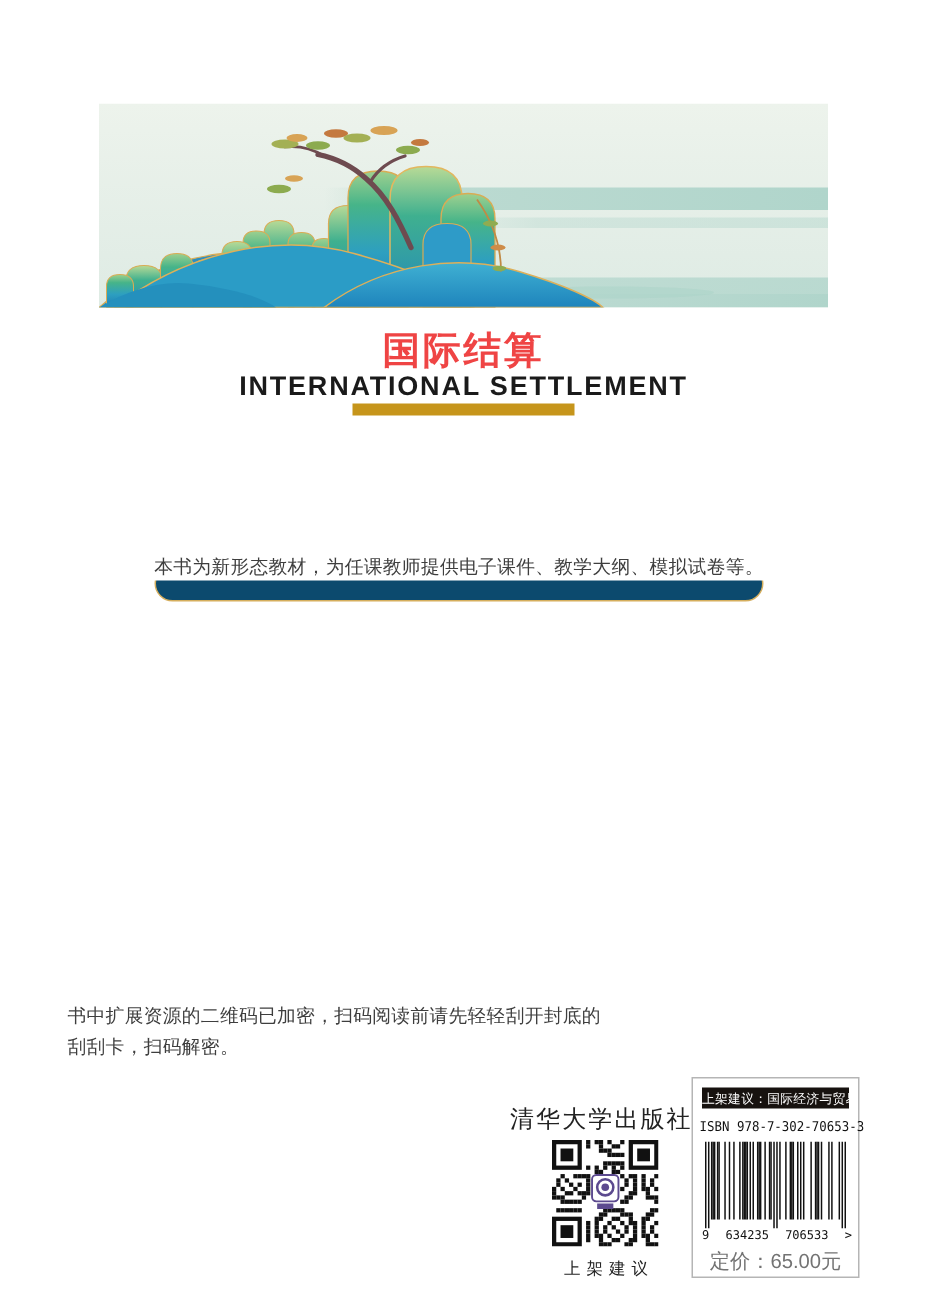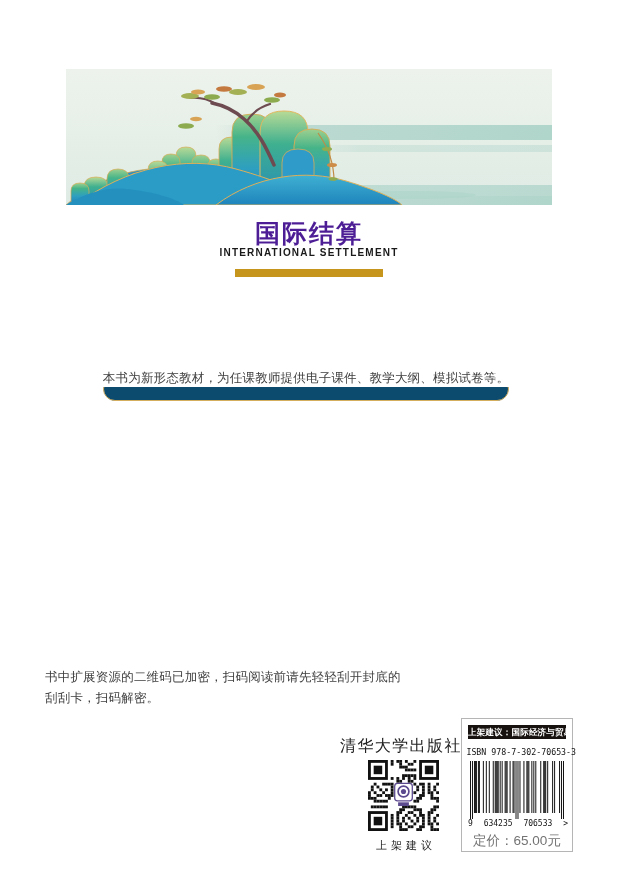--- a/index.html
+++ b/index.html
@@ -6,25 +6,25 @@
   .page{
     position:relative;width:618px;height:876px;background:#ffffff;
     font-family:"Liberation Sans","DejaVu Sans",sans-serif;overflow:hidden;
   }
   
   .artwork{position:absolute;left:66px;top:69px;width:486px;height:136px;}
   .artwork svg{display:block;}
   
   .book-title{
     position:absolute;left:0;top:217px;width:618px;text-align:center;
-    font-size:25px;font-weight:bold;letter-spacing:2px;color:#4c1d95;
+    font-size:25px;font-weight:bold;letter-spacing:2px;color:#ef4444;
   }
   .book-subtitle{
     position:absolute;left:0;top:247px;width:618px;text-align:center;
-    font-size:10px;font-weight:bold;letter-spacing:1.2px;color:#1A1A1A;
+    font-size:18px;font-weight:bold;letter-spacing:1.2px;color:#1A1A1A;
   }
   .accent-bar{
     position:absolute;left:50%;top:269px;width:148px;height:8px;
     margin-left:-74px;background:#C6951B;
   }
   
   .note-box{
     position:absolute;left:103px;top:377px;width:404px;height:22px;
     border:1px solid #D5AE5D;border-radius:13px;background:#0c4a6e;
   }
@@ -53,21 +53,20 @@
   
   .label-box{
     position:absolute;left:461px;top:718px;width:112px;height:134px;
     border:1px solid #B5B5B5;background:#fff;box-sizing:border-box;
   }
   .shelf-badge{
     position:absolute;top:6px;left:50%;transform:translateX(-50%);
     width:98px;height:14px;background:#17120F;color:#fff;
     font-size:8.5px;line-height:14px;text-align:center;letter-spacing:0.2px;
     white-space:nowrap;
-    font-weight:bold;
   }
   .isbn-text{
     position:absolute;top:28px;left:0;width:100%;text-align:center;
     font-family:"DejaVu Sans Mono","Liberation Mono",monospace;
     font-size:9px;color:#111;transform:scaleX(0.92);white-space:nowrap;
   }
   .barcode{position:absolute;top:42px;left:50%;transform:translateX(-50%);
     width:94px;height:58px;}
   .barcode svg{display:block;}
   .ean-digits{

